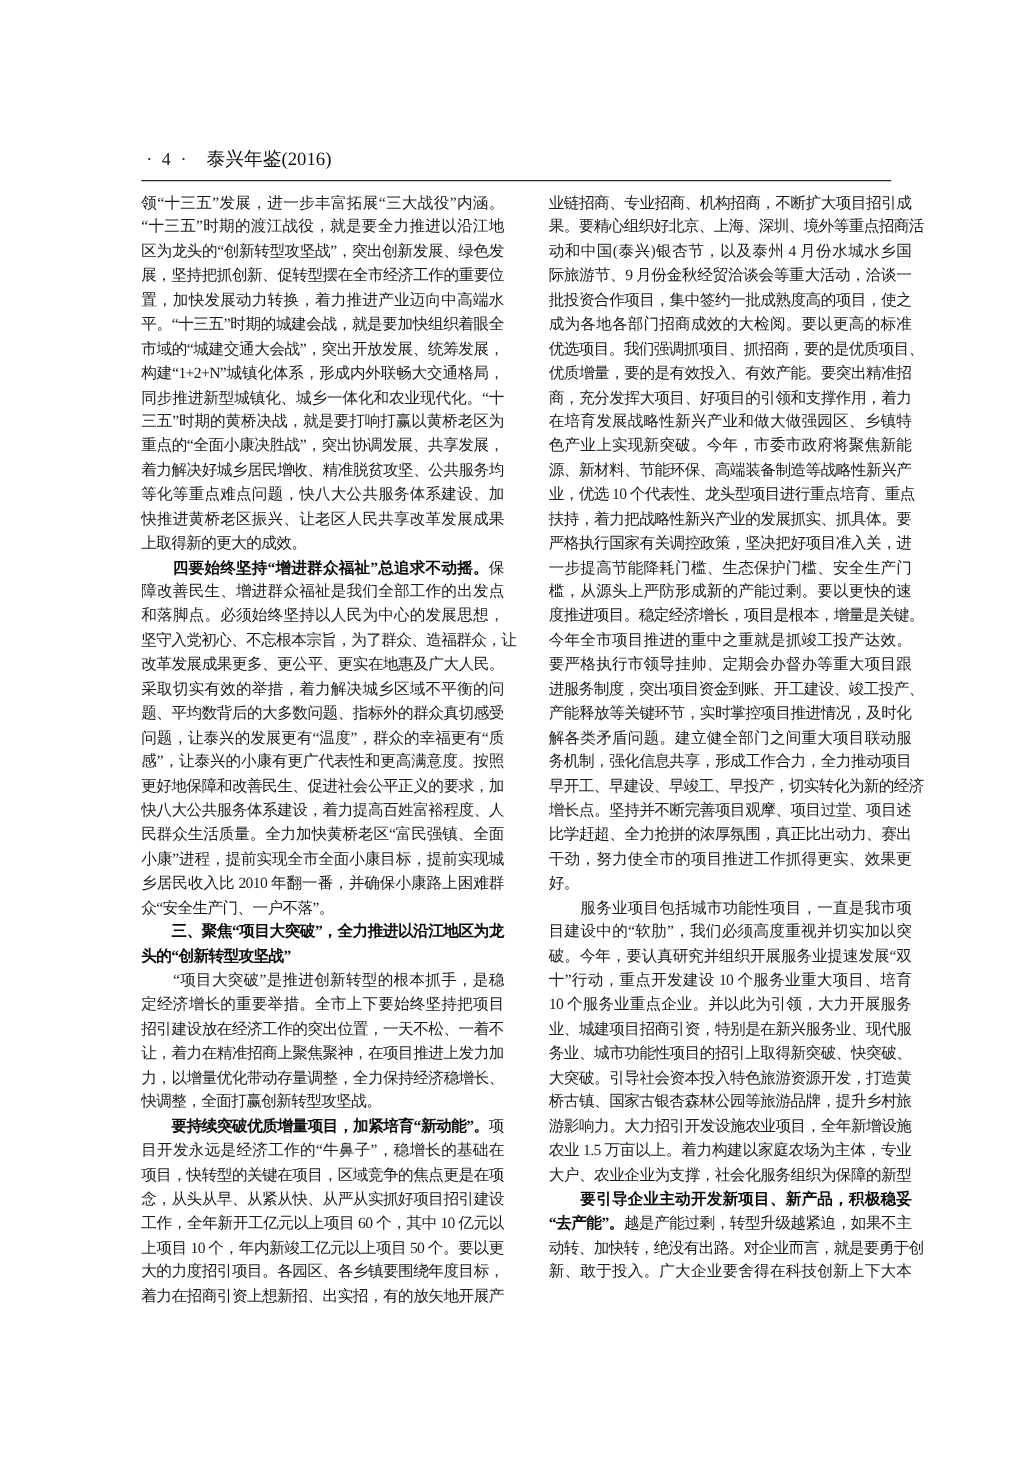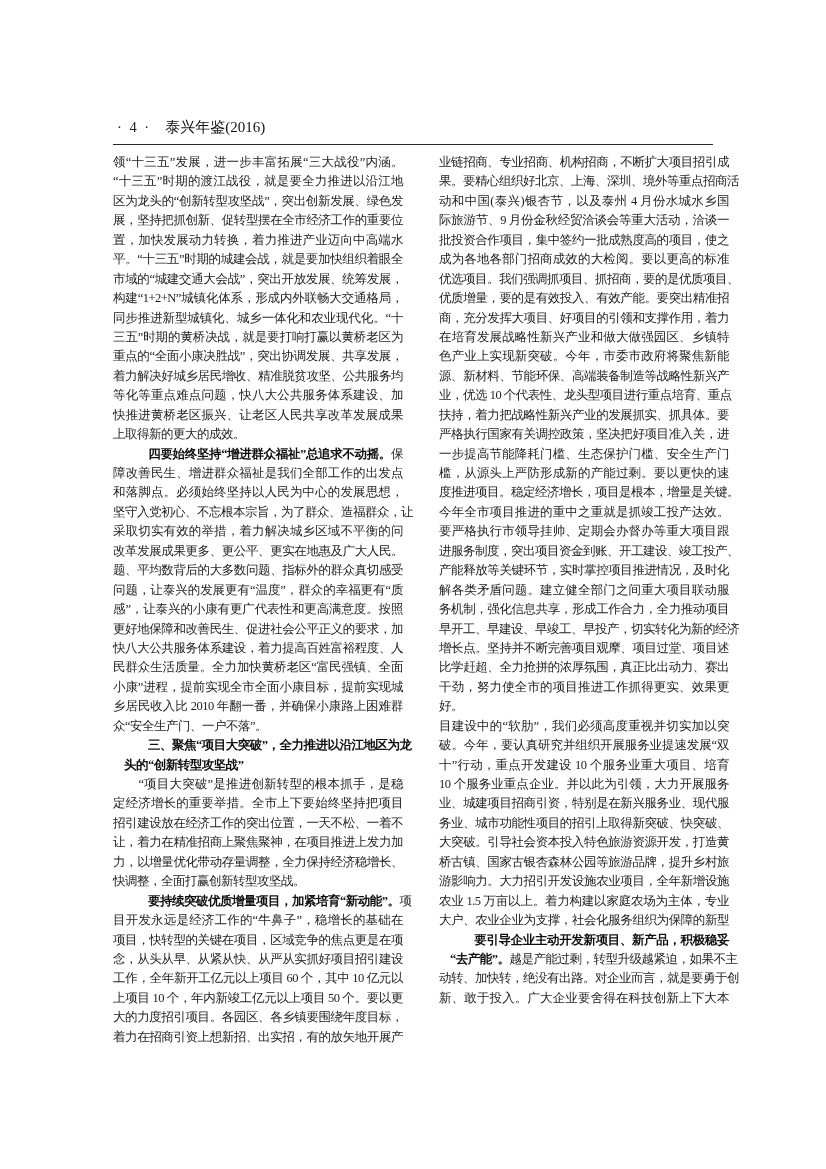--- a/index.html
+++ b/index.html
@@ -62,21 +62,20 @@
     text-align: justify;
     text-align-last: justify;
     color: #1c1c1c;
   }
   .line.para-end {
     text-align-last: left;
   }
   .line .bold {
     font-weight: bold;
     color: #0f0f0f;
-    margin-left: 11px;
   }
 </style>
 </head>
 <body>
 
 <div class="page">
   <div class="content">
     <div class="page-header">
       <span class="page-marker">· 4 ·</span>
       <span class="book-title">泰兴年鉴(2016)</span>
@@ -96,22 +95,22 @@
           <div class="line"><span>三五”时期的黄桥决战，就是要打响打赢以黄桥老区为</span></div>
           <div class="line"><span>重点的“全面小康决胜战”，突出协调发展、共享发展，</span></div>
           <div class="line"><span>着力解决好城乡居民增收、精准脱贫攻坚、公共服务均</span></div>
           <div class="line"><span>等化等重点难点问题，快八大公共服务体系建设、加</span></div>
           <div class="line"><span>快推进黄桥老区振兴、让老区人民共享改革发展成果</span></div>
           <div class="line para-end"><span>上取得新的更大的成效。</span></div>
           <div class="line"><span class="bold">　　四要始终坚持“增进群众福祉”总追求不动摇。</span><span>保</span></div>
           <div class="line"><span>障改善民生、增进群众福祉是我们全部工作的出发点</span></div>
           <div class="line"><span>和落脚点。必须始终坚持以人民为中心的发展思想，</span></div>
           <div class="line"><span>坚守入党初心、不忘根本宗旨，为了群众、造福群众，让</span></div>
+          <div class="line"><span>改革发展成果更多、更公平、更实在地惠及广大人民。</span></div>
           <div class="line"><span>采取切实有效的举措，着力解决城乡区域不平衡的问</span></div>
-          <div class="line"><span>改革发展成果更多、更公平、更实在地惠及广大人民。</span></div>
           <div class="line"><span>题、平均数背后的大多数问题、指标外的群众真切感受</span></div>
           <div class="line"><span>问题，让泰兴的发展更有“温度”，群众的幸福更有“质</span></div>
           <div class="line"><span>感”，让泰兴的小康有更广代表性和更高满意度。按照</span></div>
           <div class="line"><span>更好地保障和改善民生、促进社会公平正义的要求，加</span></div>
           <div class="line"><span>快八大公共服务体系建设，着力提高百姓富裕程度、人</span></div>
           <div class="line"><span>民群众生活质量。全力加快黄桥老区“富民强镇、全面</span></div>
           <div class="line"><span>小康”进程，提前实现全市全面小康目标，提前实现城</span></div>
           <div class="line"><span>乡居民收入比 2010 年翻一番，并确保小康路上困难群</span></div>
           <div class="line para-end"><span>众“安全生产门、一户不落”。</span></div>
           <div class="line"><span class="bold">　　三、聚焦“项目大突破”，全力推进以沿江地区为龙</span></div>
@@ -154,20 +153,21 @@
           <div class="line"><span>要严格执行市领导挂帅、定期会办督办等重大项目跟</span></div>
           <div class="line"><span>进服务制度，突出项目资金到账、开工建设、竣工投产、</span></div>
           <div class="line"><span>产能释放等关键环节，实时掌控项目推进情况，及时化</span></div>
           <div class="line"><span>解各类矛盾问题。建立健全部门之间重大项目联动服</span></div>
           <div class="line"><span>务机制，强化信息共享，形成工作合力，全力推动项目</span></div>
           <div class="line"><span>早开工、早建设、早竣工、早投产，切实转化为新的经济</span></div>
           <div class="line"><span>增长点。坚持并不断完善项目观摩、项目过堂、项目述</span></div>
           <div class="line"><span>比学赶超、全力抢拼的浓厚氛围，真正比出动力、赛出</span></div>
           <div class="line"><span>干劲，努力使全市的项目推进工作抓得更实、效果更</span></div>
           <div class="line para-end"><span>好。</span></div>
+          <div class="line"><span>　　服务业项目包括城市功能性项目，一直是我市项</span></div>
           <div class="line"><span>目建设中的“软肋”，我们必须高度重视并切实加以突</span></div>
           <div class="line"><span>破。今年，要认真研究并组织开展服务业提速发展“双</span></div>
           <div class="line"><span>十”行动，重点开发建设 10 个服务业重大项目、培育</span></div>
           <div class="line"><span>10 个服务业重点企业。并以此为引领，大力开展服务</span></div>
           <div class="line"><span>业、城建项目招商引资，特别是在新兴服务业、现代服</span></div>
           <div class="line"><span>务业、城市功能性项目的招引上取得新突破、快突破、</span></div>
           <div class="line"><span>大突破。引导社会资本投入特色旅游资源开发，打造黄</span></div>
           <div class="line"><span>桥古镇、国家古银杏森林公园等旅游品牌，提升乡村旅</span></div>
           <div class="line"><span>游影响力。大力招引开发设施农业项目，全年新增设施</span></div>
           <div class="line"><span>农业 1.5 万亩以上。着力构建以家庭农场为主体，专业</span></div>

